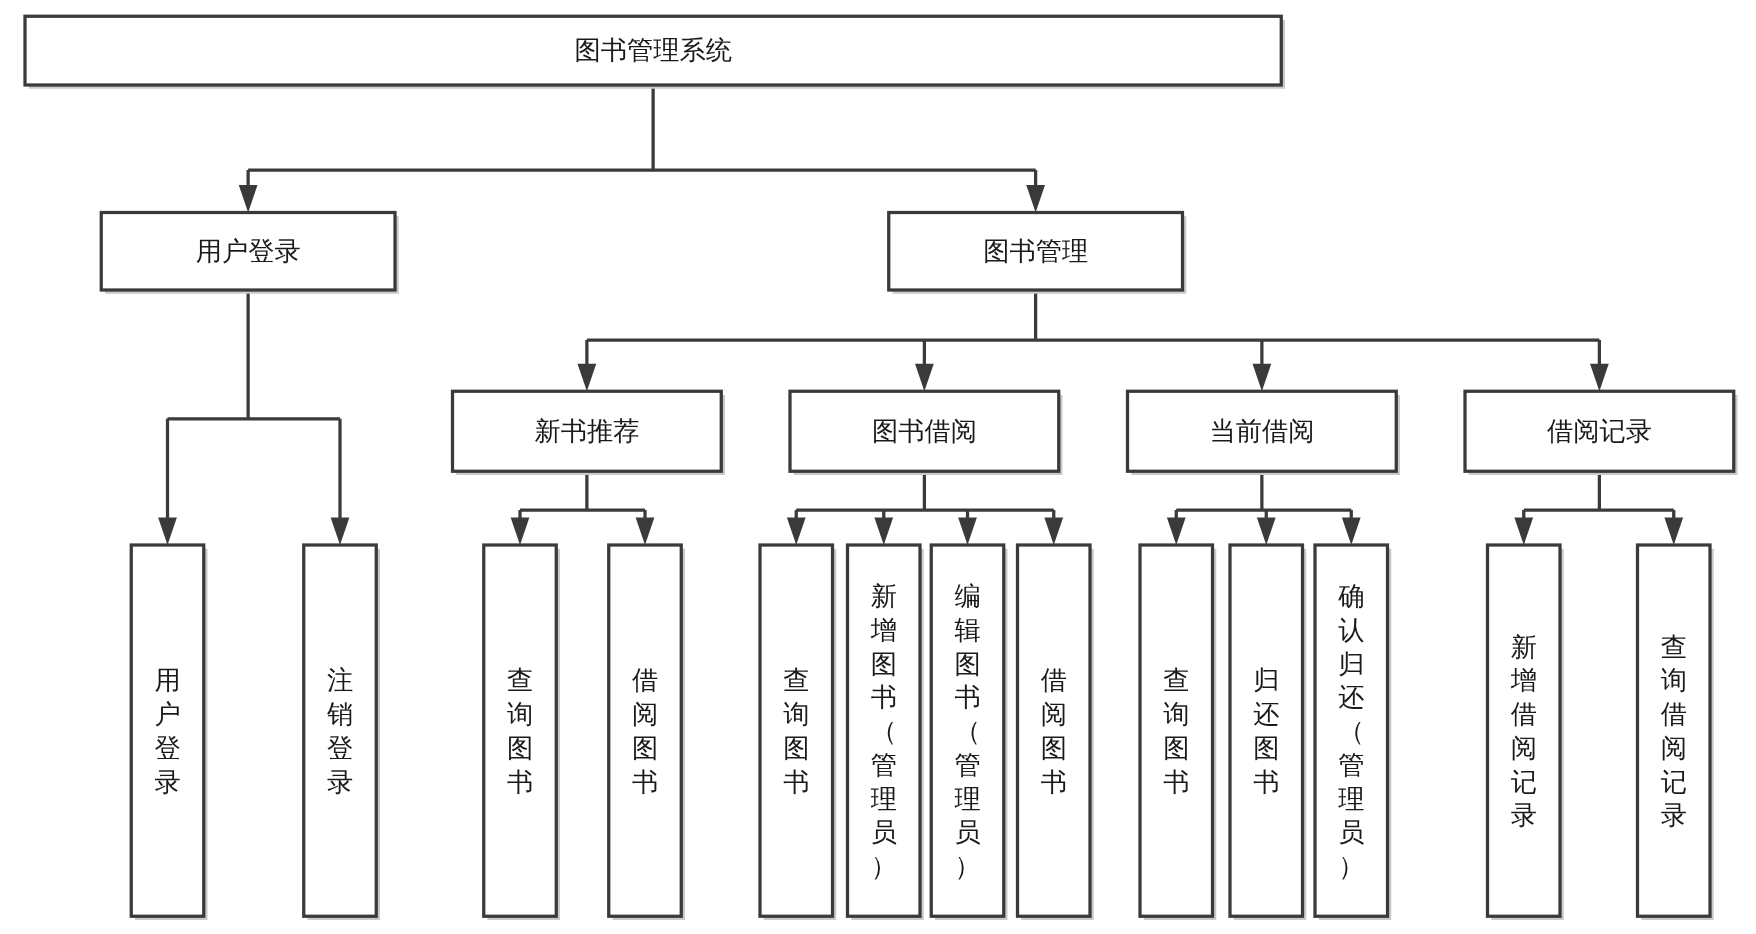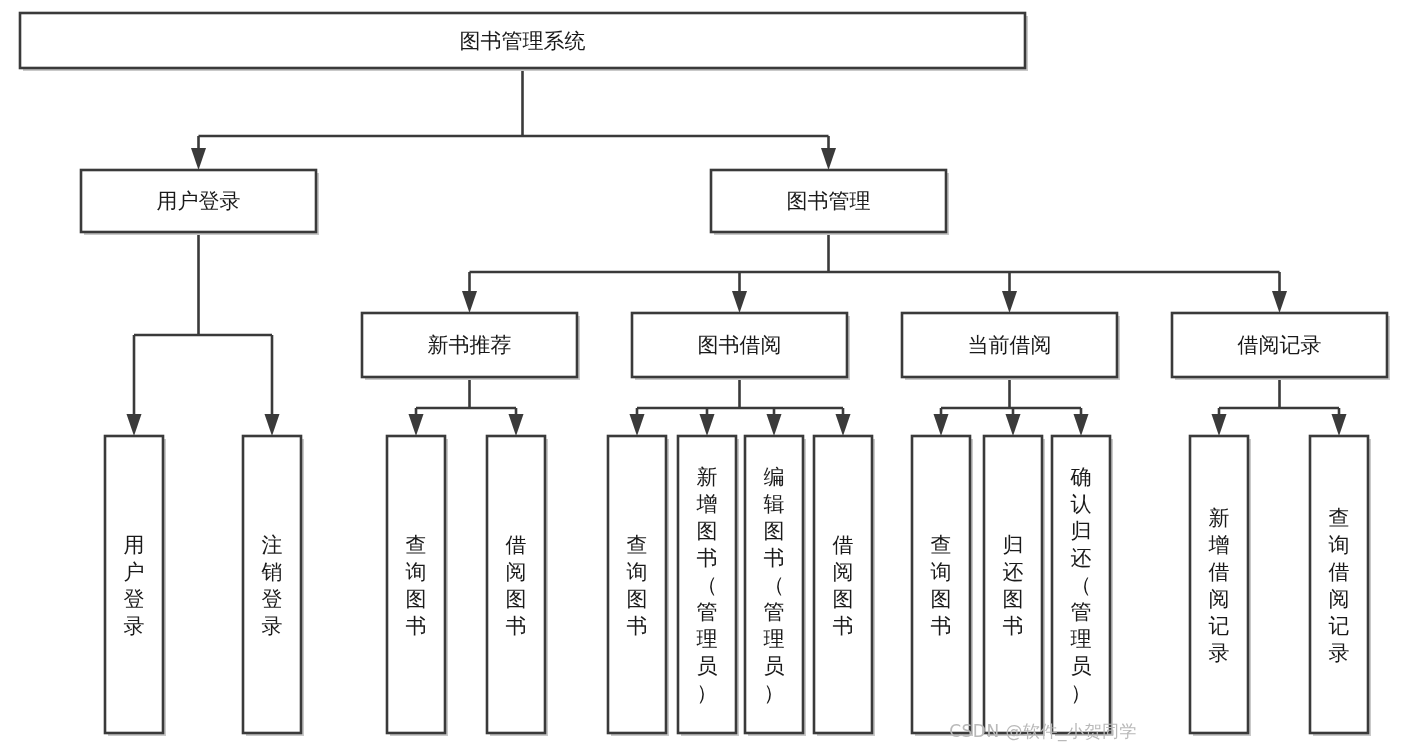--- a/index.html
+++ b/index.html
@@ -227,14 +227,13 @@
           <rect x="1190" y="436" width="58" height="297" class="node-box"></rect>
           <text x="1219" y="524.56" class="node-label-vertical"><tspan x="1219" dy="0">新</tspan><tspan x="1219" dy="27">增</tspan><tspan x="1219" dy="27">借</tspan><tspan x="1219" dy="27">阅</tspan><tspan x="1219" dy="27">记</tspan><tspan x="1219" dy="27">录</tspan></text>
         </g>
         <g>
           <rect x="1313" y="439" width="58" height="297" class="node-box-shadow"></rect>
           <rect x="1310" y="436" width="58" height="297" class="node-box"></rect>
           <text x="1339" y="524.56" class="node-label-vertical"><tspan x="1339" dy="0">查</tspan><tspan x="1339" dy="27">询</tspan><tspan x="1339" dy="27">借</tspan><tspan x="1339" dy="27">阅</tspan><tspan x="1339" dy="27">记</tspan><tspan x="1339" dy="27">录</tspan></text>
         </g>
       </g>
   </svg>
-  <div class="watermark-text">CSDN @软件_小贺同学</div>
 </div>
 
 </body></html>

